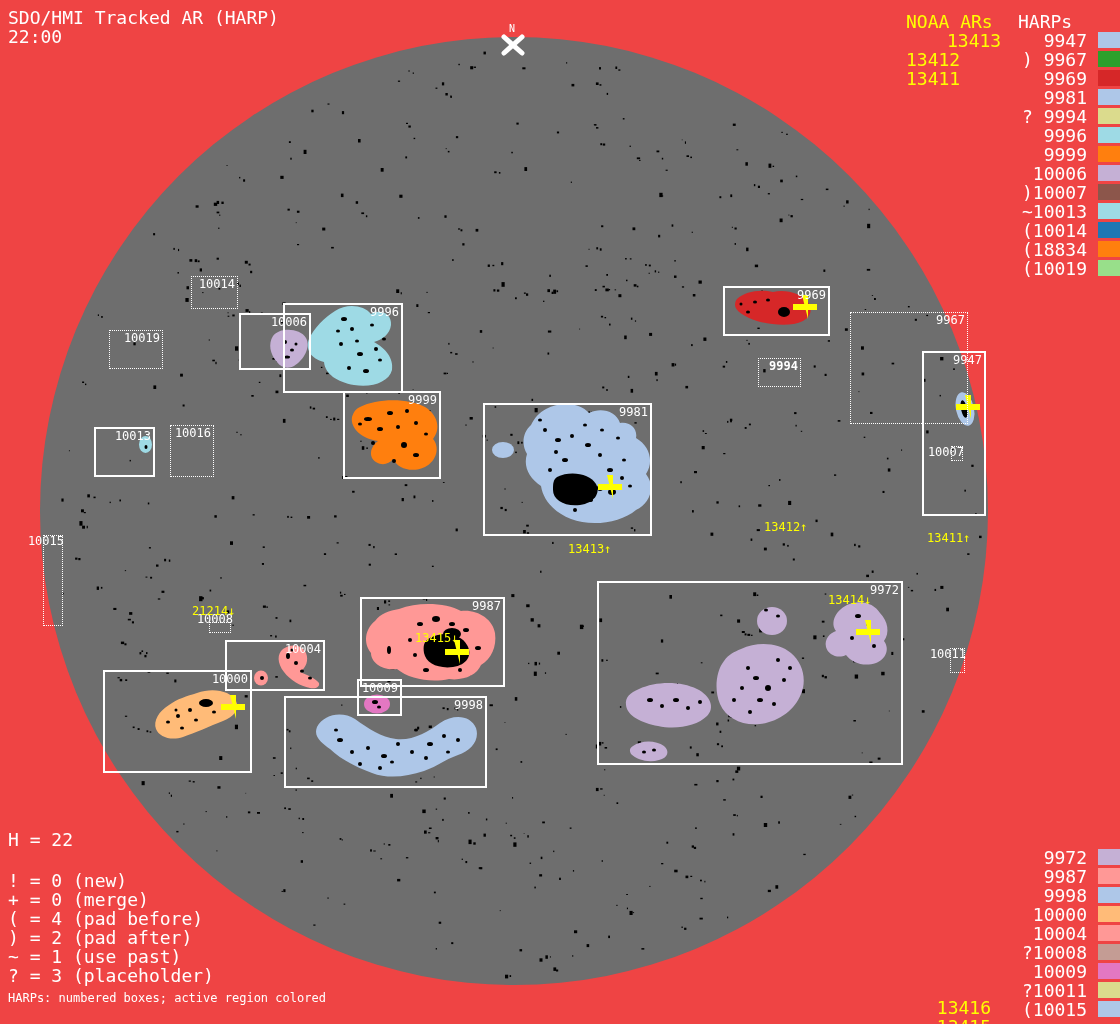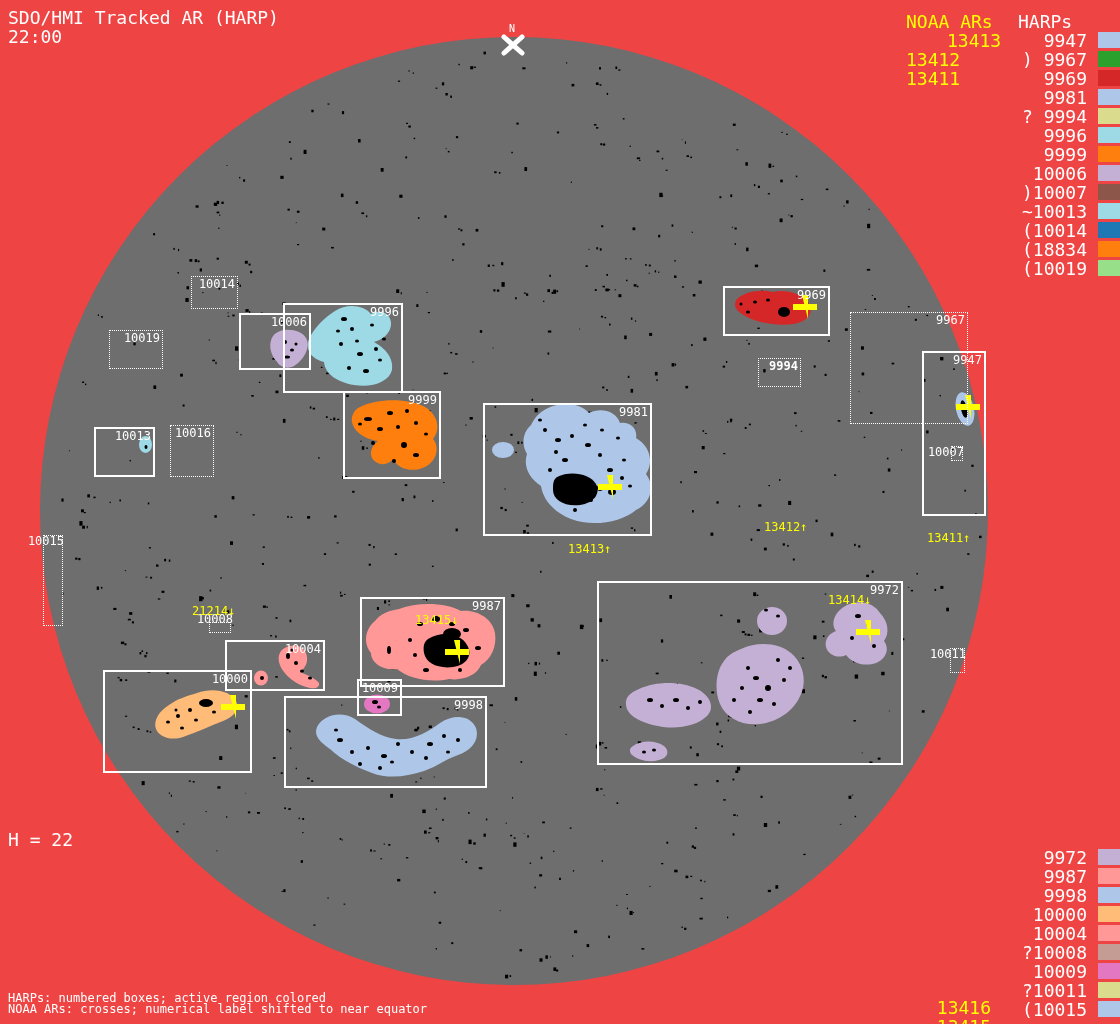--- a/index.html
+++ b/index.html
@@ -1064,23 +1064,23 @@
         <span class="swatch" style="background: rgb(219, 219, 141);"></span>
       </div>
       <div class="harp-row">
         <span class="lbl mono t18">(10015</span>
         <span class="swatch" style="background: rgb(174, 199, 232);"></span>
       </div>
     </div>
   <div id="noaa-bottom" class="mono t18 yellow"><div style="height: 19px; margin-top: 36px;">13416</div><div style="height: 19px;">13415</div><div style="height: 19px; font-family: Liberation Serif, serif;">13414</div></div>
 
   <div id="legend-h" class="mono t18">H = 22</div>
+  <div id="legend-items" class="mono t18"><div style="height: 19px;">! = 0 (new)</div><div style="height: 19px;">+ = 0 (merge)</div><div style="height: 19px;">( = 4 (pad before)</div><div style="height: 19px;">) = 2 (pad after)</div><div style="height: 19px;">~ = 1 (use past)</div><div style="height: 19px;">? = 3 (placeholder)</div></div>
 
   <div id="footnote-1" class="footnote">HARPs: numbered boxes; active region colored</div>
-  <div id="footnote-2" class="footnote">NOAA ARs: crosses; numerical label shifted to near equator</div>
 
   <div id="boxes-layer">
       <div class="box dotted" style="left: 191px; top: 276px; width: 47px; height: 33px;">
         <span class="box-label anch-in">10014</span>
       </div>
       <div class="box dotted" style="left: 109px; top: 330px; width: 54px; height: 39px;">
         <span class="box-label anch-in">10019</span>
       </div>
       <div class="box" style="left: 239px; top: 313px; width: 72px; height: 57px;">
         <span class="box-label anch-in">10006</span>
@@ -1141,16 +1141,16 @@
       </div>
       <div class="box dotted" style="left: 950px; top: 648px; width: 15px; height: 25px;">
         <span class="box-label anch-out">10011</span>
       </div>
     </div>
   <div id="noaa-disk-layer">
       <div class="noaa-disk" style="left: 568px; top: 543px;">13413↑</div>
       <div class="noaa-disk" style="left: 764px; top: 521px;">13412↑</div>
       <div class="noaa-disk" style="left: 927px; top: 532px;">13411↑</div>
       <div class="noaa-disk" style="left: 192px; top: 605px;">21214↓</div>
-      <div class="noaa-disk" style="left: 415px; top: 614px; text-align: center;">13415↓</div>
+      <div class="noaa-disk" style="left: 415px; top: 632px; text-align: center;">13415↓</div>
       <div class="noaa-disk" style="left: 828px; top: 594px;">13414↓</div>
     </div>
 </div>
 
 </body></html>

